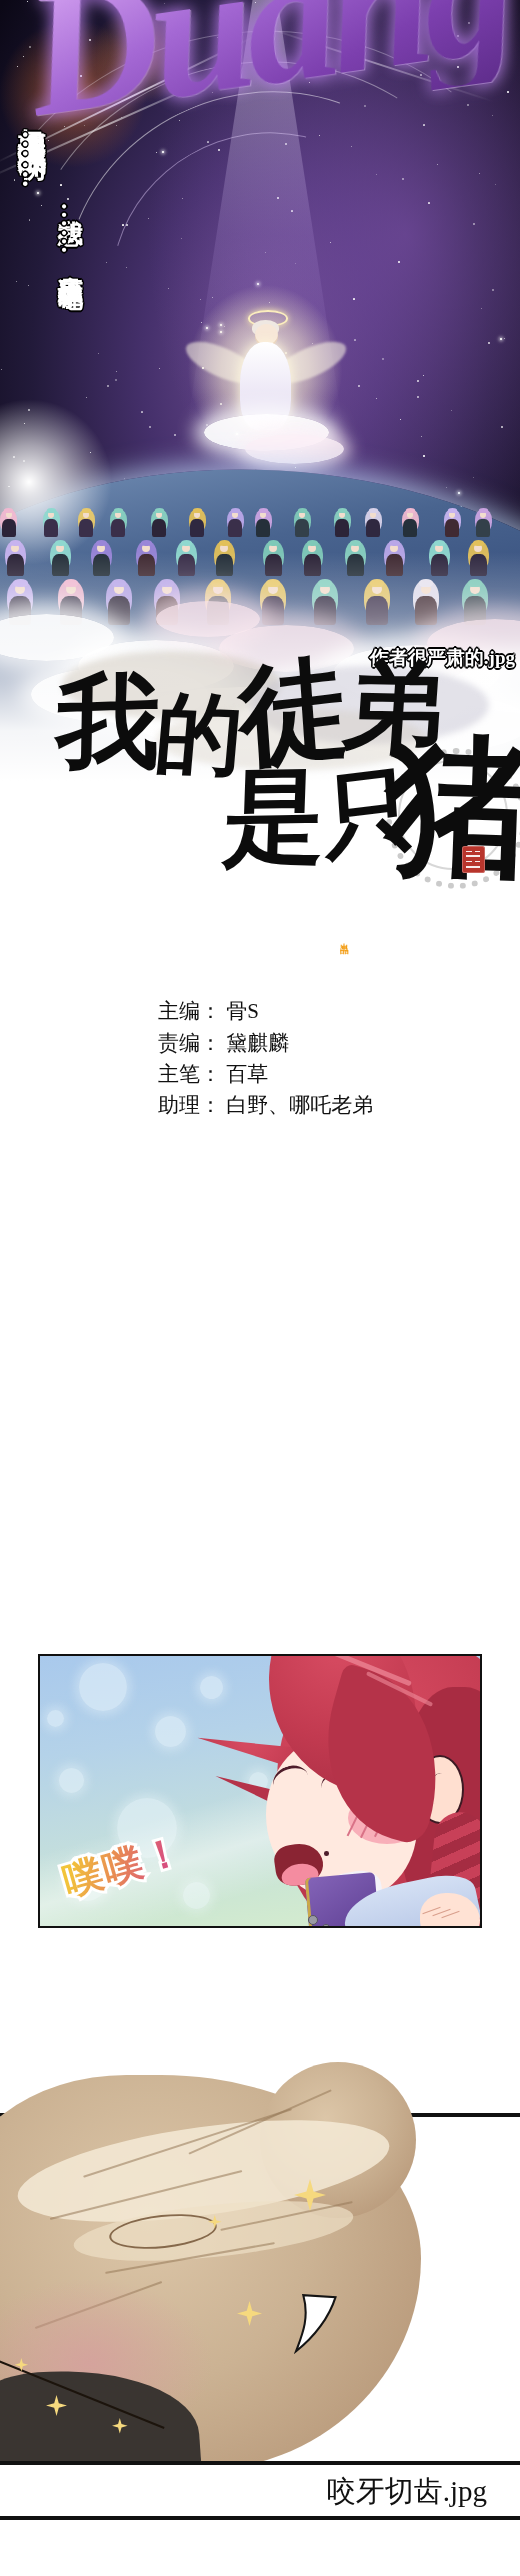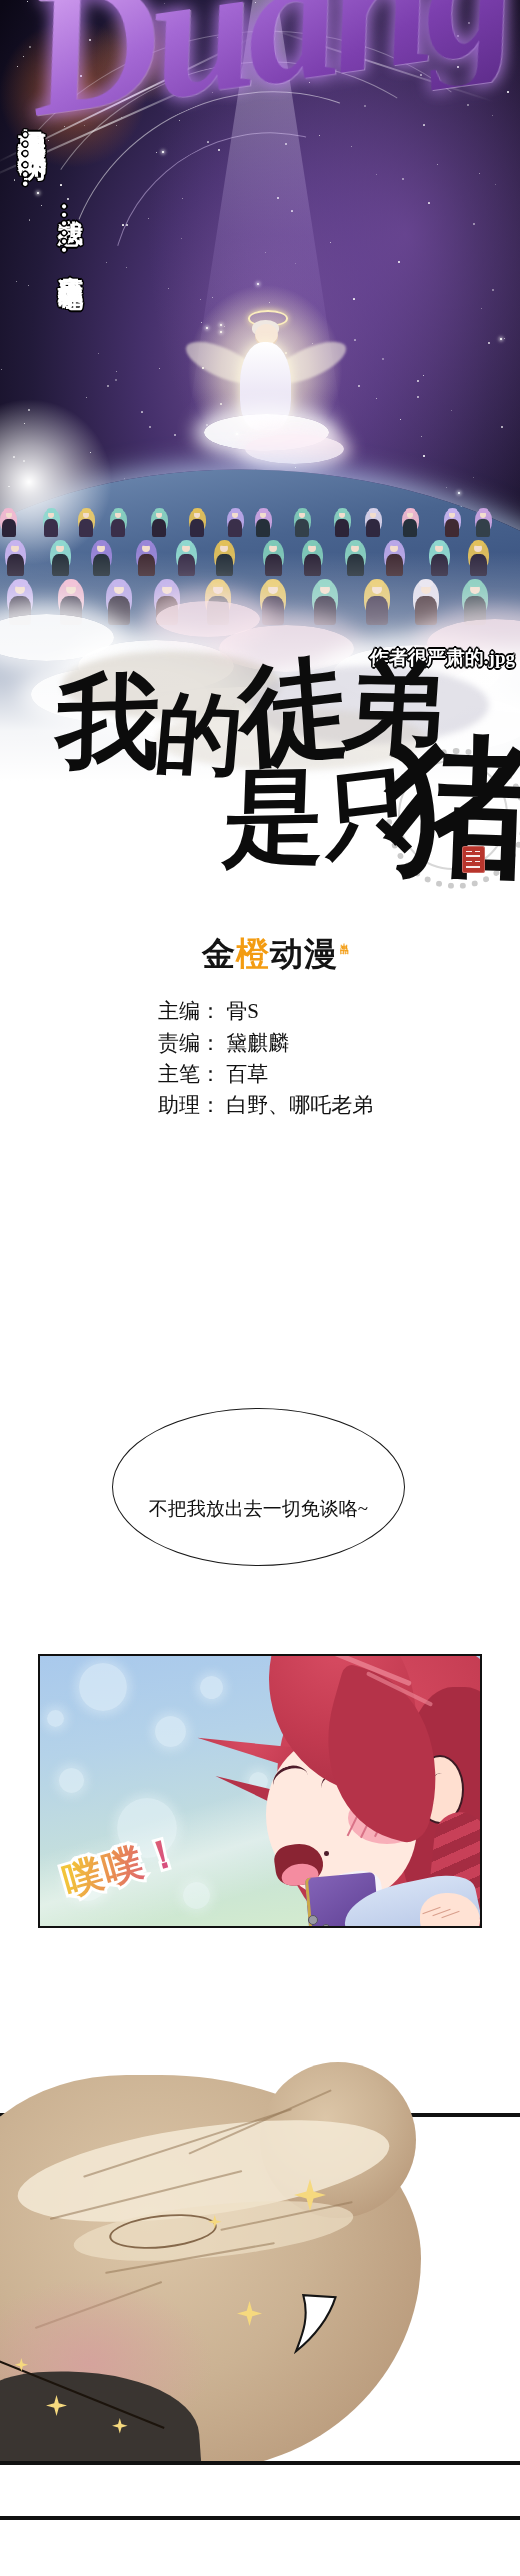--- a/index.html
+++ b/index.html
@@ -551,32 +551,28 @@
   <div class="abs brush" id="title-line2b">猪</div>
   <div class="abs" id="seal">
     <i style="left:4.2px;top:4.7px;width:6.2px;height:1.6px;"></i>
     <i style="left:12.5px;top:4.7px;width:5.2px;height:1.6px;"></i>
     <i style="left:4.2px;top:9.4px;width:13.5px;height:1.6px;"></i>
     <i style="left:4.2px;top:14.6px;width:6.2px;height:1.6px;"></i>
     <i style="left:12.5px;top:14.6px;width:5.2px;height:1.6px;"></i>
     <i style="left:4.2px;top:20px;width:13.5px;height:1.6px;"></i>
   </div>
 
-  <div class="abs" id="logo"><span>金</span><span class="orange">橙</span><span>动漫</span></div>
   <div class="abs" id="logo-suffix">出品</div>
 
   <div class="credit-line" style="top:997px;">主编： 骨S</div>
   <div class="credit-line" style="top:1029px;">责编： 黛麒麟</div>
   <div class="credit-line" style="top:1060px;">主笔： 百草</div>
   <div class="credit-line" style="top:1091px;">助理： 白野、哪吒老弟</div>
 
 
-  <div class="abs" id="bubble1">
-    <div id="bubble1-text">不把我放出去一切免谈咯~</div>
-  </div>
 
   <div class="abs" id="panel1">
     <div id="p1-bokeh">
         <div style="position: absolute; left: 39px; top: 7.3px; width: 48px; height: 48px; background: rgba(240, 250, 253, 0.5); border-radius: 50%; box-shadow: rgba(240, 250, 253, 0.35) 0px 0px 9.4px 4.2px;"></div>
         <div style="position: absolute; left: 115px; top: 60px; width: 31px; height: 31px; background: rgba(240, 250, 253, 0.5); border-radius: 50%; box-shadow: rgba(240, 250, 253, 0.35) 0px 0px 9.4px 4.2px;"></div>
         <div style="position: absolute; left: 19px; top: 112px; width: 25px; height: 25px; background: rgba(240, 250, 253, 0.5); border-radius: 50%; box-shadow: rgba(240, 250, 253, 0.35) 0px 0px 9.4px 4.2px;"></div>
         <div style="position: absolute; left: 77px; top: 142px; width: 60px; height: 60px; background: rgba(240, 250, 253, 0.5); border-radius: 50%; box-shadow: rgba(240, 250, 253, 0.35) 0px 0px 9.4px 4.2px;"></div>
         <div style="position: absolute; left: 26px; top: 203px; width: 42px; height: 42px; background: rgba(240, 250, 253, 0.5); border-radius: 50%; box-shadow: rgba(240, 250, 253, 0.35) 0px 0px 9.4px 4.2px;"></div>
         <div style="position: absolute; left: 160px; top: 20px; width: 23px; height: 23px; background: rgba(240, 250, 253, 0.5); border-radius: 50%; box-shadow: rgba(240, 250, 253, 0.35) 0px 0px 9.4px 4.2px;"></div>
         <div style="position: absolute; left: 7.3px; top: 54px; width: 16.7px; height: 16.7px; background: rgba(240, 250, 253, 0.5); border-radius: 50%; box-shadow: rgba(240, 250, 253, 0.35) 0px 0px 9.4px 4.2px;"></div>
@@ -649,16 +645,17 @@
         <div class="sparkle" style="position: absolute; left: 46px; top: 336px; width: 21px; height: 21px;"></div>
         <div class="sparkle" style="position: absolute; left: 14.6px; top: 299px; width: 13.5px; height: 13.5px;"></div>
         <div class="sparkle" style="position: absolute; left: 112px; top: 359px; width: 15.6px; height: 15.6px;"></div>
       </div>
     <svg class="pc" id="bubble2-tail" width="57" height="60" viewBox="0 0 110 115">
       <path d="M18,2 C30,46 16,78 4,110 C40,82 68,44 80,6 Z" fill="#ffffff" stroke="#141414" stroke-width="4"></path>
     </svg>
   </div>
 
   <div class="hline" style="top:2461px;height:3.6px;"></div>
+  <div class="abs" id="bottom-caption">咬牙切齿.jpg</div>
   <div class="hline" style="top:2516px;height:4.2px;"></div>
 
 </div>
 
 
 </body></html>

